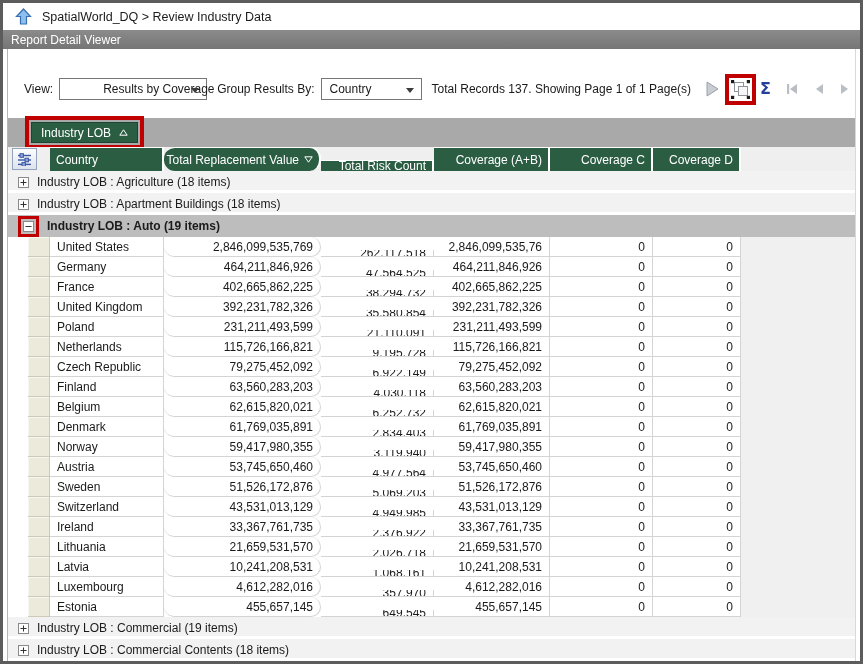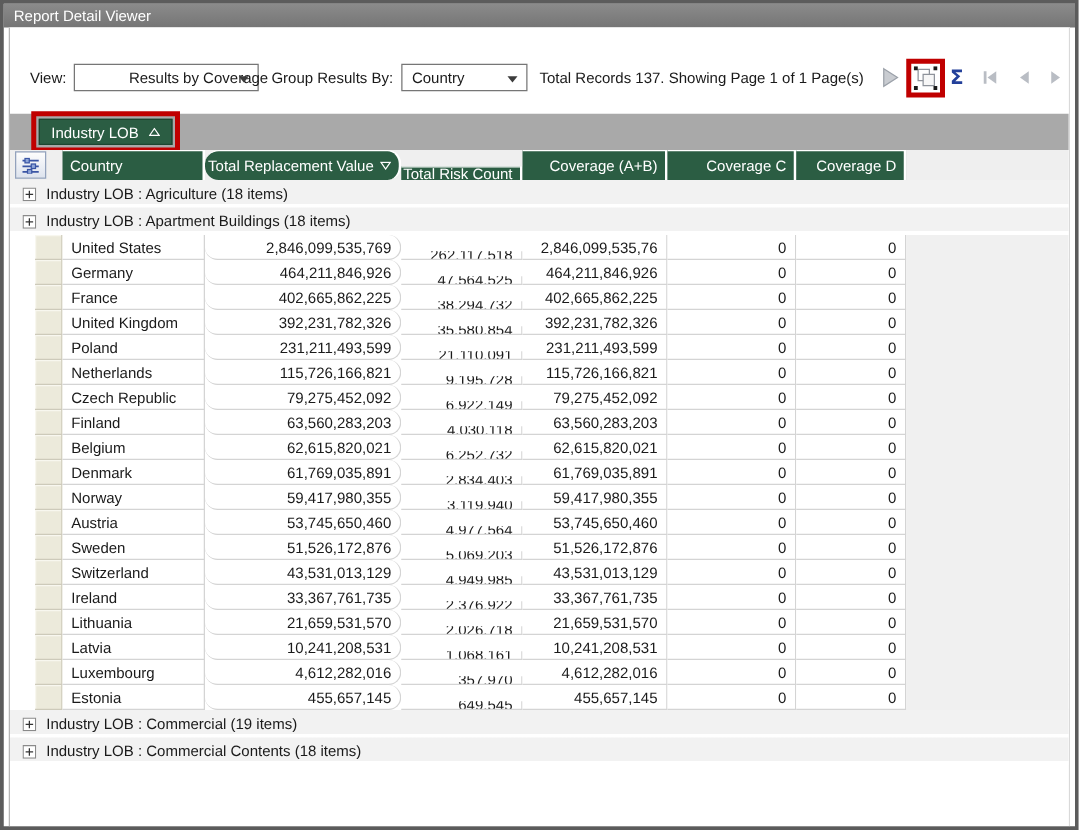--- a/index.html
+++ b/index.html
@@ -116,21 +116,21 @@
     border-top: 1px solid #fff;
     flex: 0 0 auto; cursor: pointer;
     white-space: nowrap; overflow: hidden;
   }
   .hdr-cell.num { justify-content: flex-end; }
   .hdr-cell .sort-mark { margin-left: 5px; flex: 0 0 auto; }
   .hdr-filler { flex: 1 1 auto; background: #efefef; }
   
   .w-country { width: 114px; }
   .w-trv     { width: 157px; border-radius: 11px; }
-  .w-trc     { width: 97px; margin-top: 13px; }
+  .w-trc     { width: 113px; margin-top: 13px; }
   .w-covab   { width: 116px; }
   .w-covc    { width: 103px;  }
   .w-covd    { width: 88px;  }
   
   .group-row {
     height: 22px; display: flex; align-items: center;
     padding-left: 10px; gap: 8px; cursor: pointer;
   }
   .group-row.collapsed { background: linear-gradient(#f2f2f2 0 19px, #ffffff 19px 22px); }
   .group-row.expanded { background: #bdbdbd; font-weight: bold; }
@@ -152,20 +152,28 @@
     padding: 0 7px; overflow: hidden; white-space: nowrap;
   }
   .cell.num { justify-content: flex-end; font-variant-numeric: tabular-nums; }
   .row-filler { flex: 1 1 auto; background: #f0f0f0; border-bottom: 1px solid #f0f0f0; }
 </style>
 </head>
 <body>
 
 <div class="window">
 
+  <div class="top-bar">
+    <span style="display:inline-flex;">
+      <svg width="17" height="18" viewBox="0 0 17 18">
+        <path d="M8.5 1 L15.5 8.5 L11.5 8.5 L11.5 16 L5.5 16 L5.5 8.5 L1.5 8.5 Z" fill="#8cc0f0" stroke="#3a6fb0" stroke-width="1.2"></path>
+      </svg>
+    </span>
+    <span class="breadcrumb-text">SpatialWorld_DQ &gt; Review Industry Data</span>
+  </div>
 
   <div class="title-bar">
     <span>Report Detail Viewer</span>
   </div>
 
   <div class="panel">
 
     <div class="toolbar">
       <span class="toolbar-label">View:</span>
       <div class="dropdown view-dd">
@@ -288,20 +296,31 @@
         <span class="expander">
           <svg width="11" height="11" viewBox="0 0 11 11">
             <rect x="0.5" y="0.5" width="10" height="10" fill="#fff" stroke="#8a8a8a"></rect>
             <line x1="2.5" y1="5.5" x2="8.5" y2="5.5" stroke="#333" stroke-width="1"></line>
             <line x1="5.5" y1="2.5" x2="5.5" y2="8.5" stroke="#333" stroke-width="1"></line>
           </svg>
         </span>
         <span>Industry LOB : Apartment Buildings (18 items)</span>
       </div>
 
+      <div class="group-row expanded">
+        <span class="red-box-small">
+          <span class="expander">
+            <svg width="11" height="11" viewBox="0 0 11 11">
+              <rect x="0.5" y="0.5" width="10" height="10" fill="#fff" stroke="#8a8a8a"></rect>
+              <line x1="2.5" y1="5.5" x2="8.5" y2="5.5" stroke="#333" stroke-width="1"></line>
+            </svg>
+          </span>
+        </span>
+        <span>Industry LOB : Auto (19 items)</span>
+      </div>
 
       <div id="data-rows">
           <div class="data-row">
     <div class="cell-indent"></div>
     <div class="cell-selector"></div>
     <div class="cell w-country">United States</div>
     <div class="cell num w-trv">2,846,099,535,769</div>
     <div class="cell num w-trc">262,117,518</div>
     <div class="cell num w-covab">2,846,099,535,76</div>
     <div class="cell num w-covc">0</div>

